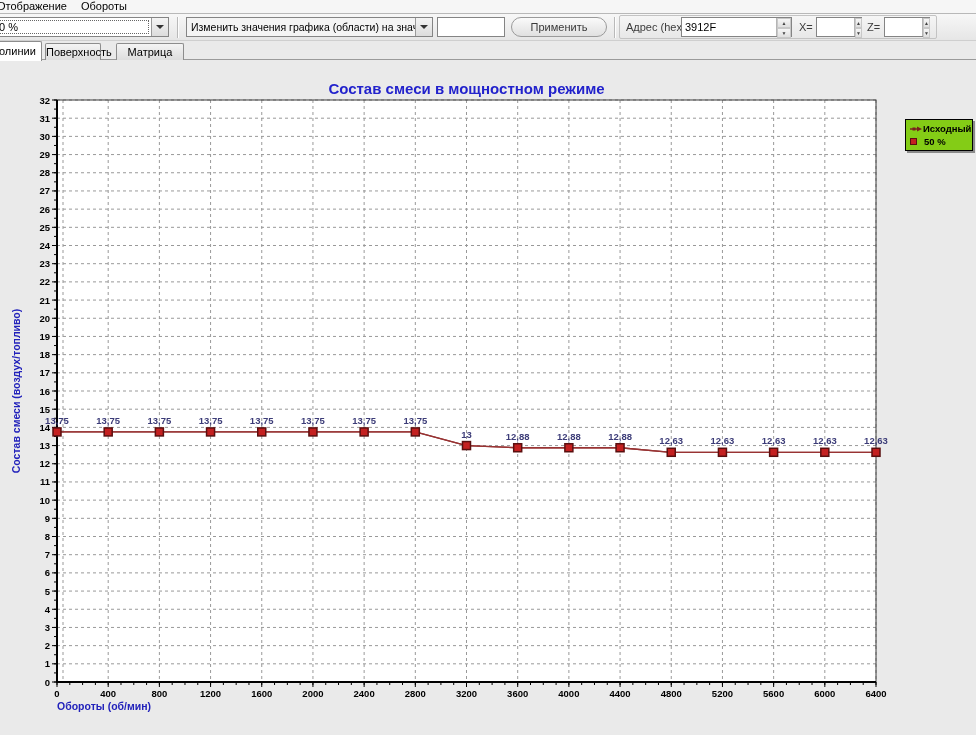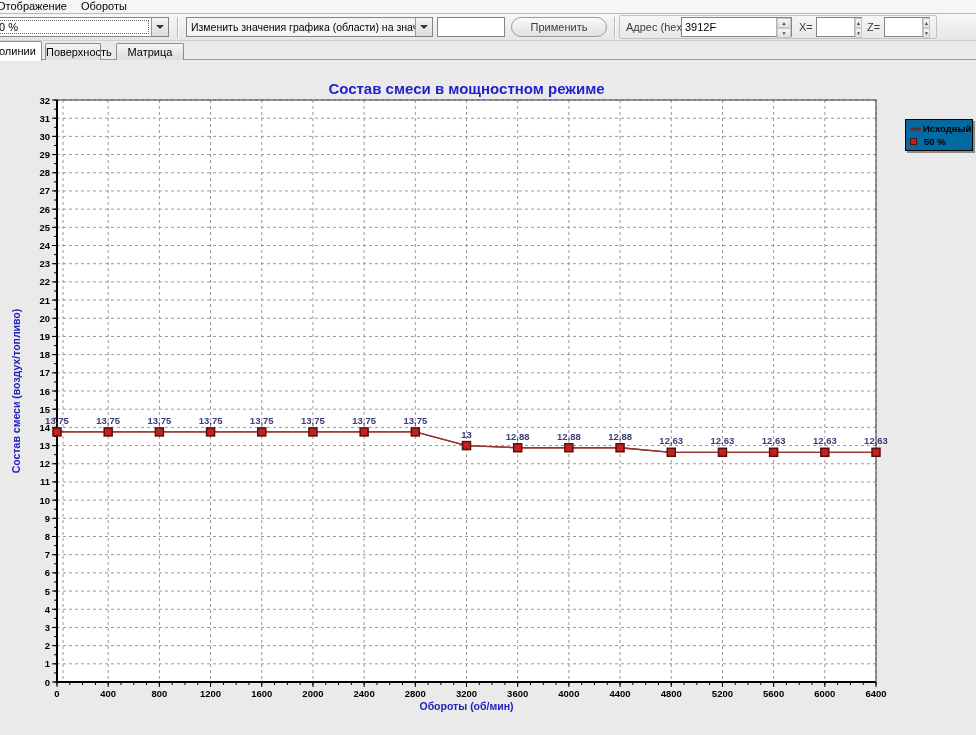--- a/index.html
+++ b/index.html
@@ -44,27 +44,27 @@
     border-bottom:1px solid #9a9a9a; background:#eaeaea; }
   .tab { position:absolute; border:1px solid #8d8d8d; border-bottom:none;
     border-radius:2px 2px 0 0; text-align:center; cursor:default; }
   .tab.inactive { top:2px; height:17px; line-height:16px; background:linear-gradient(#f4f4f4,#dddddd); }
   .tab.active { top:0; height:20px; line-height:18px; background:#fff; z-index:2; }
 
   
   .chart-panel { position:absolute; top:60px; left:0; width:976px; height:675px; background:#eaeaea; }
   .chart-title { position:absolute; top:20px; left:57px; width:819px; text-align:center;
     color:#2222cc; font-weight:bold; font-size:15px; }
-  .x-axis-title { position:absolute; top:640px; left:57px; width:819px; text-align:center;
+  .x-axis-title { position:absolute; top:640px; left:57px; width:819px; text-align:left;
     color:#2222bb; font-weight:bold; font-size:10.5px; }
   .y-axis-title { position:absolute; left:-264px; top:325px; width:560px; text-align:center;
     transform:rotate(-90deg); color:#2222bb; font-weight:bold; font-size:10.5px; }
   #chart-svg { position:absolute; top:0; left:0; font-family:"Liberation Sans","DejaVu Sans",sans-serif; }
 
-  .legend { position:absolute; left:905px; top:59px; width:68px; background:#0369a1;
+  .legend { position:absolute; left:905px; top:59px; width:68px; background:#84cc16;
     border:1px solid #000; box-shadow:2px 2px 0 rgba(60,60,60,.55); padding:2px 3px; }
   .legend-row { display:flex; align-items:center; height:13px; font-size:9.5px; font-weight:bold; }
   .legend-row .mk { width:15px; display:flex; align-items:center; justify-content:flex-start; }
   .legend-square { width:7px; height:7px; background:#c42020; border:1px solid #5a0f0f; margin-left:1px; }
 </style>
 </head>
 <body>
 
 <div class="menubar">
   <div class="menu-item clip">Отображение</div>

